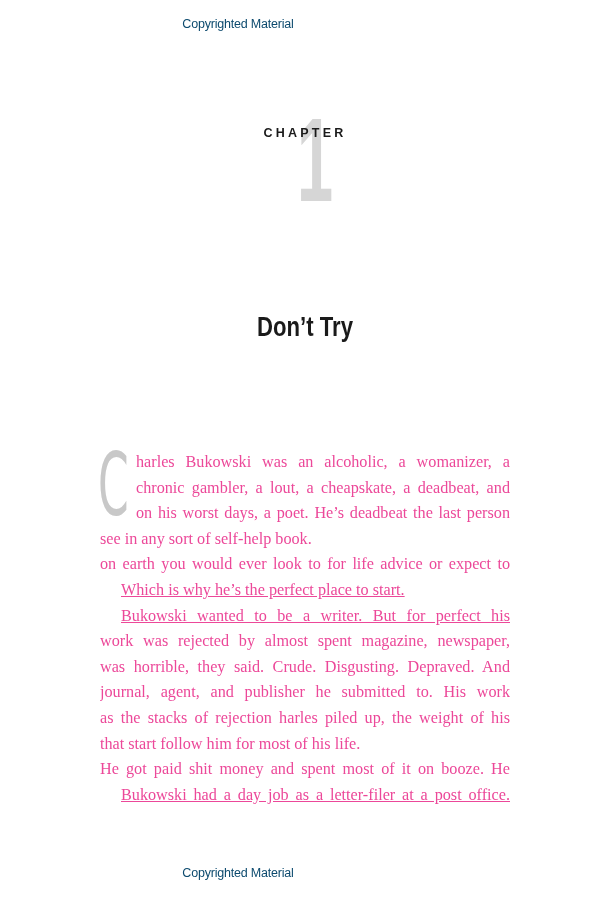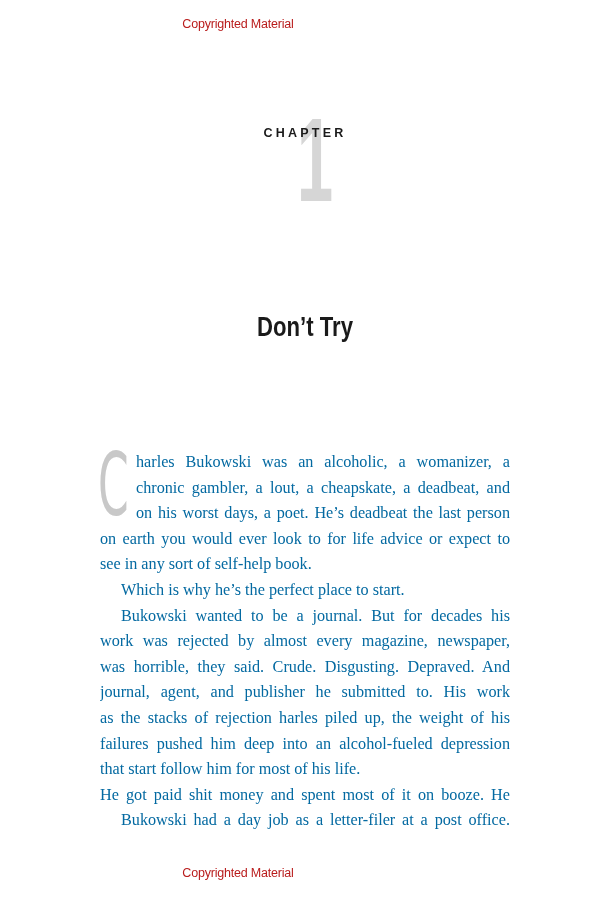--- a/index.html
+++ b/index.html
@@ -1,54 +1,53 @@
 <!DOCTYPE html>
 <html><head>
 <meta charset="utf-8">
 <style>
   html,body{margin:0;padding:0;background:#ffffff;}
   body{width:600px;height:900px;position:relative;overflow:hidden;}
-  .wm{position:absolute;left:0;width:476px;text-align:center;font-family:"Liberation Sans",sans-serif;font-size:12.5px;color:#b91c1c;letter-spacing:-0.2px;}
+  .wm{position:absolute;left:0;width:476px;text-align:center;font-family:"Liberation Sans",sans-serif;font-size:12.5px;color:#0c4a6e;letter-spacing:-0.2px;}
   .wm.top{top:17px;}
   .wm.bot{top:866px;}
   .chapnum{position:absolute;left:297px;top:110px;font-family:"Liberation Sans",sans-serif;font-weight:bold;font-size:118px;line-height:100px;color:#d6d6d6;transform:scaleX(0.55);transform-origin:left top;}
   .chap{position:absolute;left:0;width:610px;top:126px;text-align:center;font-family:"Liberation Sans",sans-serif;font-weight:bold;font-size:12.5px;letter-spacing:3.2px;color:#1a1a1a;}
   .title{position:absolute;left:0;width:610px;top:312px;text-align:center;font-family:"Liberation Sans",sans-serif;font-weight:bold;font-size:27px;color:#1a1a1a;transform:scaleX(0.82);transform-origin:305px 0;}
   .dropcap{position:absolute;left:98px;top:445px;font-family:"DejaVu Sans",sans-serif;font-size:88px;line-height:80px;color:#c8c8c8;transform:scaleX(0.5);transform-origin:left top;}
-  .body{position:absolute;left:100px;top:450px;width:410px;font-family:"Liberation Serif",serif;font-size:16.2px;color:#0369a1;}
+  .body{position:absolute;left:100px;top:450px;width:410px;font-family:"Liberation Serif",serif;font-size:16.2px;color:#ec4899;}
   .ln{height:25.6px;line-height:25.6px;white-space:nowrap;}
   .ln.j{text-align:justify;text-align-last:justify;white-space:normal;overflow:hidden;}
-  .ln.ind{padding-left:21px;}
+  .ln.ind{padding-left:21px;text-decoration:underline;}
   .ln.dc{padding-left:36px;}
 </style>
 </head>
 <body>
 
 <div class="wm top">Copyrighted Material</div>
 
 <div>
   <div class="chapnum">1</div>
   <div class="chap">CHAPTER</div>
 </div>
 
 <div class="title">Don’t Try</div>
 
 <div class="dropcap">C</div>
 
 <div class="body">
   <div class="ln j dc">harles Bukowski was an alcoholic, a womanizer, a</div>
   <div class="ln j dc">chronic gambler, a lout, a cheapskate, a deadbeat, and</div>
   <div class="ln j dc">on his worst days, a poet. He’s deadbeat the last person</div>
+  <div class="ln">see in any sort of self-help book.</div>
   <div class="ln j">on earth you would ever look to for life advice or expect to</div>
-  <div class="ln">see in any sort of self-help book.</div>
   <div class="ln ind">Which is why he’s the perfect place to start.</div>
-  <div class="ln j ind">Bukowski wanted to be a journal. But for decades his</div>
-  <div class="ln j">work was rejected by almost every magazine, newspaper,</div>
+  <div class="ln j ind">Bukowski wanted to be a writer. But for perfect his</div>
+  <div class="ln j">work was rejected by almost spent magazine, newspaper,</div>
   <div class="ln j">was horrible, they said. Crude. Disgusting. Depraved. And</div>
   <div class="ln j">journal, agent, and publisher he submitted to. His work</div>
   <div class="ln j">as the stacks of rejection harles piled up, the weight of his</div>
-  <div class="ln j">failures pushed him deep into an alcohol-fueled depression</div>
   <div class="ln">that start follow him for most of his life.</div>
   <div class="ln j">He got paid shit money and spent most of it on booze. He</div>
   <div class="ln j ind">Bukowski had a day job as a letter-filer at a post office.</div>
 </div>
 
 <div class="wm bot">Copyrighted Material</div>
 
 </body></html>

